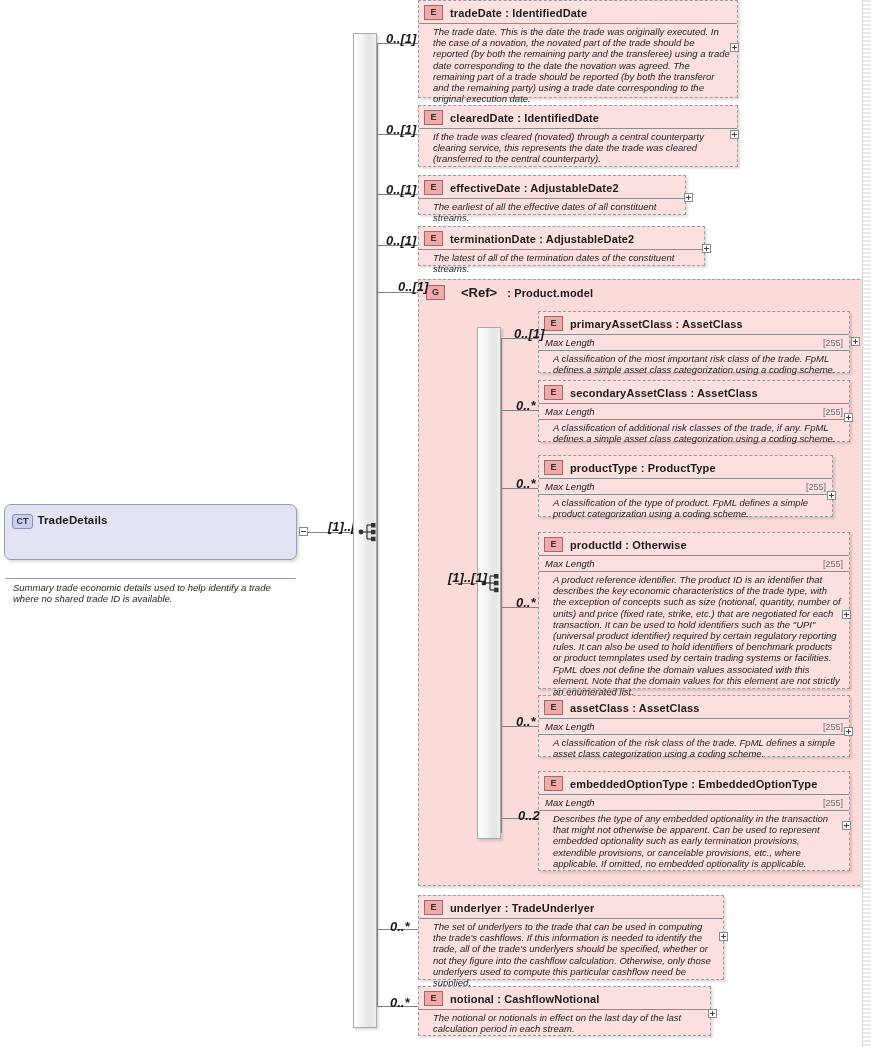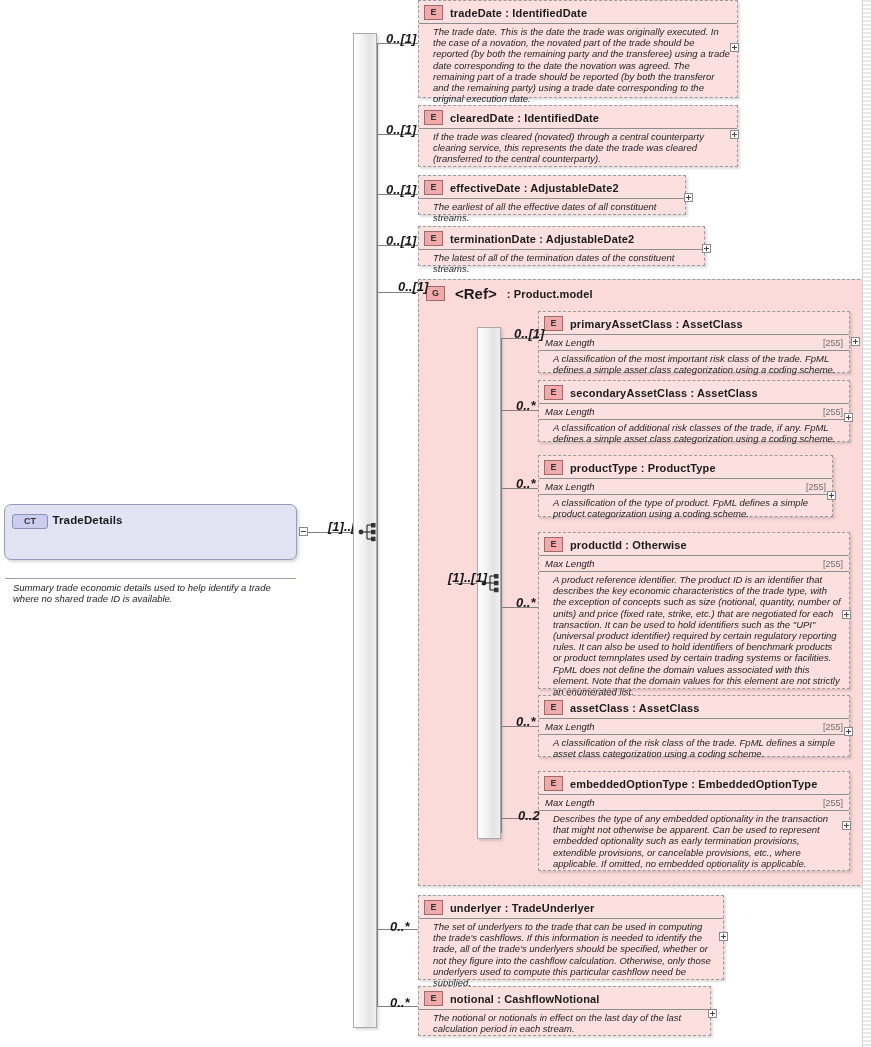--- a/index.html
+++ b/index.html
@@ -22,21 +22,21 @@
     padding:4px 6px 3px 5px;
   }
   .badge{
     display:inline-block;box-sizing:border-box;
     width:19px;height:15px;line-height:13px;text-align:center;
     font-size:9px;font-weight:bold;color:#333;
     background:#f2a9a9;border:1px solid #9c6c6c;
     font-family:"Liberation Sans", sans-serif;
   }
   .badge.g{background:#f2a9a9;}
-  .badge.ct{background:#c9cdee;border:1px solid #8e91b5;border-radius:3px;width:36px;}
+  .badge.ct{background:#c9cdee;border:1px solid #8e91b5;border-radius:3px;width:21px;}
   .nm{
     font-size:11px;font-weight:bold;color:#1b1b1b;white-space:nowrap;
     letter-spacing:.15px;
   }
   .facet{
     border-top:1px solid #8d8d8d;
     padding:2px 6px 2px 6px;
     font-size:9.5px;font-style:italic;color:#222;
     display:flex;align-items:center;gap:9px;justify-content:space-between;
   }
@@ -67,21 +67,21 @@
   }
   .seqicon{position:absolute;width:22px;height:20px;}
 
   
   .groupbox{
     position:absolute;box-sizing:border-box;
     background:#fbdada;border:1px dashed #9a9a9a;
     box-shadow:2px 2px 2px rgba(0,0,0,.13);
   }
   .groupbox .ghdr{display:flex;align-items:center;gap:10px;padding:5px 0 0 7px;}
-  .groupbox .ghdr .ref{font-size:15px;font-weight:bold;color:#1b1b1b;}
+  .groupbox .ghdr .ref{font-size:13px;font-weight:bold;color:#1b1b1b;margin-left:6px;}
 
   
   .ln{position:absolute;background:#808080;}
   .lnh{height:1px;}
   .lnv{width:1px;}
 
   
   .card{
     position:absolute;font-size:13px;font-style:italic;font-weight:bold;
     color:#1a1a1a;white-space:nowrap;

